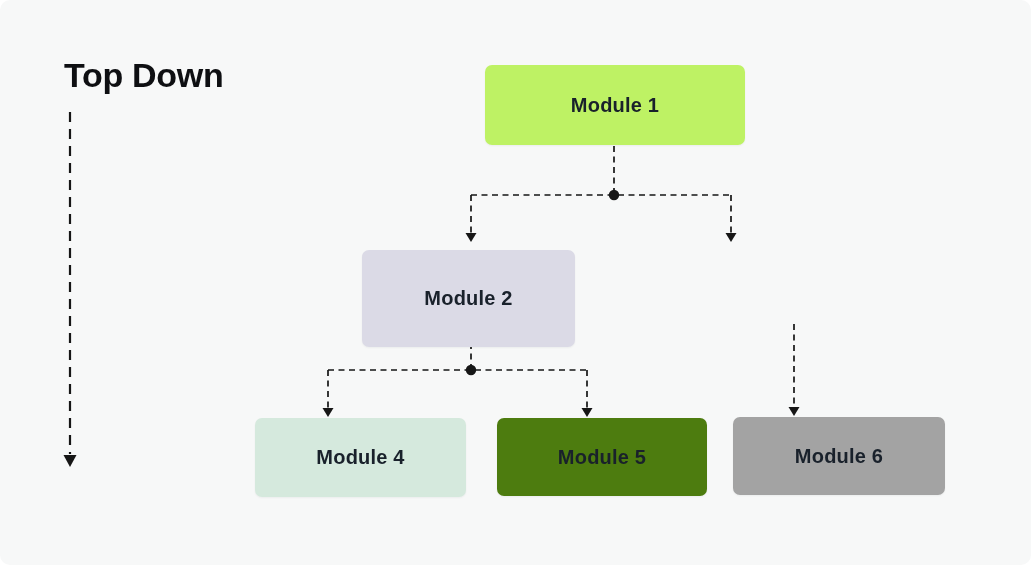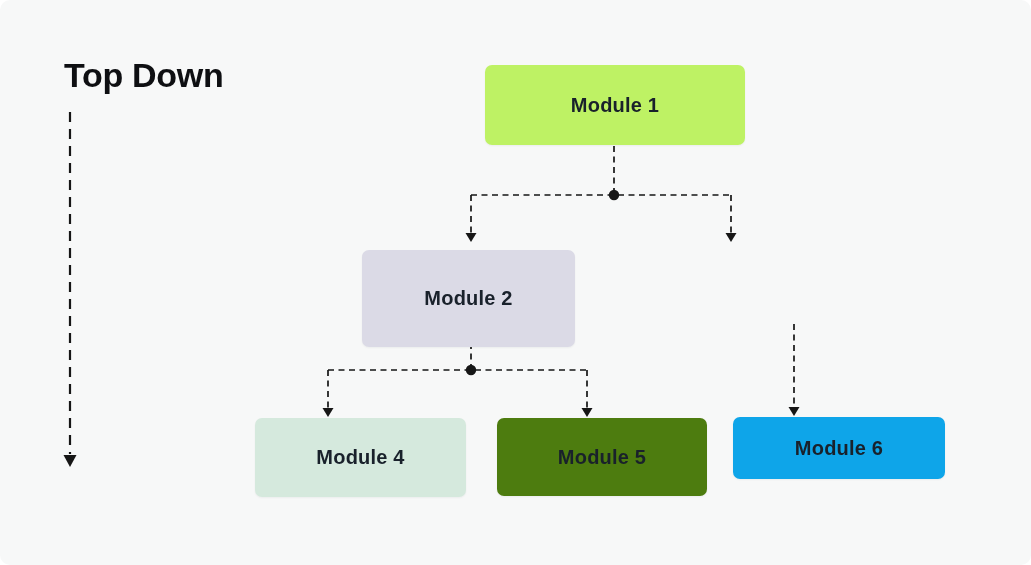--- a/index.html
+++ b/index.html
@@ -58,16 +58,16 @@
   </div>
   <div class="node" style="left: 362px; top: 242px; width: 213px; height: 97px; background: rgb(219, 218, 230); margin-top: 8px;">
     <span class="node-label" style="color: rgb(25, 33, 43);">Module 2</span>
   </div>
   <div class="node" style="left: 255px; top: 418px; width: 211px; height: 79px; background: rgb(213, 233, 221);">
     <span class="node-label" style="color: rgb(25, 33, 43);">Module 4</span>
   </div>
   <div class="node" style="left: 497px; top: 418px; width: 210px; height: 78px; background: #4d7c0f;">
     <span class="node-label" style="color: rgb(25, 33, 43);">Module 5</span>
   </div>
-  <div class="node" style="left: 733px; top: 417px; width: 212px; height: 62px; background: #0ea5e9;">
+  <div class="node" style="left: 733px; top: 417px; width: 212px; height: 78px; background: #a3a3a3;">
     <span class="node-label" style="color: rgb(25, 33, 43);">Module 6</span>
   </div>
 </div>
 
 </body></html>

